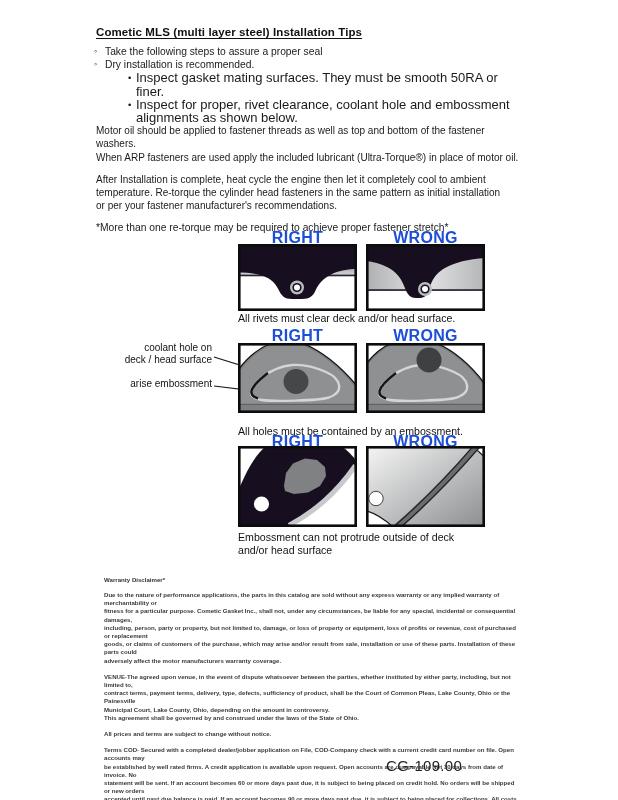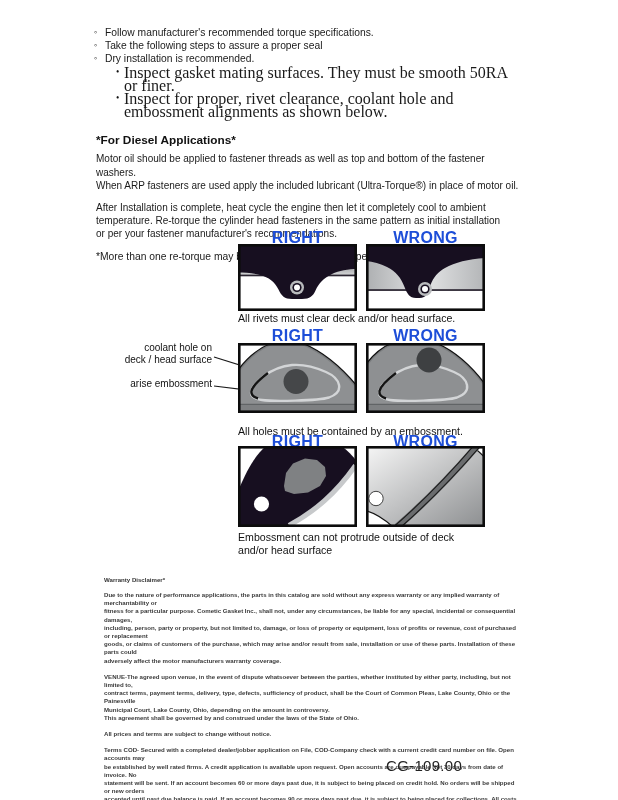--- a/index.html
+++ b/index.html
@@ -12,21 +12,21 @@
 
   
   .text-block{left:96px;top:26px;width:428px;}
   .doc-title{
     font-size:11.5px;font-weight:bold;letter-spacing:.1px;
     text-decoration:underline;text-underline-offset:2px;
     margin:0 0 7px 0;color:#111;
   }
   .tip-item{font-size:10.3px;line-height:13.2px;position:relative;padding-left:9px;}
   .tip-item::before{content:"\25E6";position:absolute;left:-2px;top:0;font-size:9px;color:#111;}
-  .sub-item{font-size:16px;line-height:13.2px;position:relative;padding-left:8px;margin-left:20px;font-family:Liberation Serif, serif;}
+  .sub-item{font-size:13px;line-height:13.2px;position:relative;padding-left:8px;margin-left:32px;}
   .sub-item::before{content:"\2022";position:absolute;left:0;top:0;font-size:9.5px;color:#111;}
   .diesel-heading{font-size:11.8px;font-weight:bold;margin:15px 0 5px 0;color:#111;}
   .body-para{font-size:10px;line-height:13.2px;margin:0 0 9px 0;}
   .retorque-note{font-size:10.3px;line-height:13.2px;margin:2px 0 0 0;}
 
   
   .fig-label{width:119px;text-align:center;font-size:16px;font-weight:bold;color:#1d4ed8;letter-spacing:.3px;}
   .fig-box{width:119px;}
   .fig-box svg{display:block;}
   .fig-caption{font-size:10.6px;line-height:12.6px;color:#121212;}
@@ -36,27 +36,26 @@
   .legal{left:104px;top:576px;width:414px;}
   .legal-heading{font-size:6.1px;font-weight:bold;color:#333;margin:0 0 8px 0;}
   .legal p{font-size:6.1px;font-weight:bold;line-height:8.2px;color:#3a3a3a;margin:0 0 8px 0;}
 
   .doc-code{left:386px;top:757px;font-size:15px;color:#222;letter-spacing:.3px;}
 </style>
 </head>
 <body>
 
 <div class="abs text-block">
-  <div class="tip-item">Follow manufacturer's recommended torque specifications.</div>
+  <h1 class="doc-title">Cometic MLS (multi layer steel) Installation Tips</h1>
   <div class="tip-item">Take the following steps to assure a proper seal</div>
   <div class="tip-item">Dry installation is recommended.</div>
   <div class="sub-item">Inspect gasket mating surfaces.  They must be smooth 50RA or finer.</div>
   <div class="sub-item">Inspect for proper, rivet clearance, coolant hole and embossment alignments as shown below.</div>
 
-  <div class="diesel-heading">*For Diesel Applications*</div>
   <p class="body-para ml">Motor oil should be applied to fastener threads as well as top and bottom of the fastener washers.
 When ARP fasteners are used apply the included lubricant (Ultra-Torque®) in place of motor oil.</p>
   <p class="body-para ml">After Installation is complete, heat cycle the engine then let it completely cool to ambient
 temperature. Re-torque the cylinder head fasteners in the same pattern as initial installation
 or per your fastener manufacturer's recommendations.</p>
   <p class="retorque-note">*More than one re-torque may be required to achieve proper fastener stretch*</p>
 </div>
 
 <div class="abs fig-label" style="left:238px;top:229px;">RIGHT</div>
 <div class="abs fig-label" style="left:366px;top:229px;">WRONG</div>

